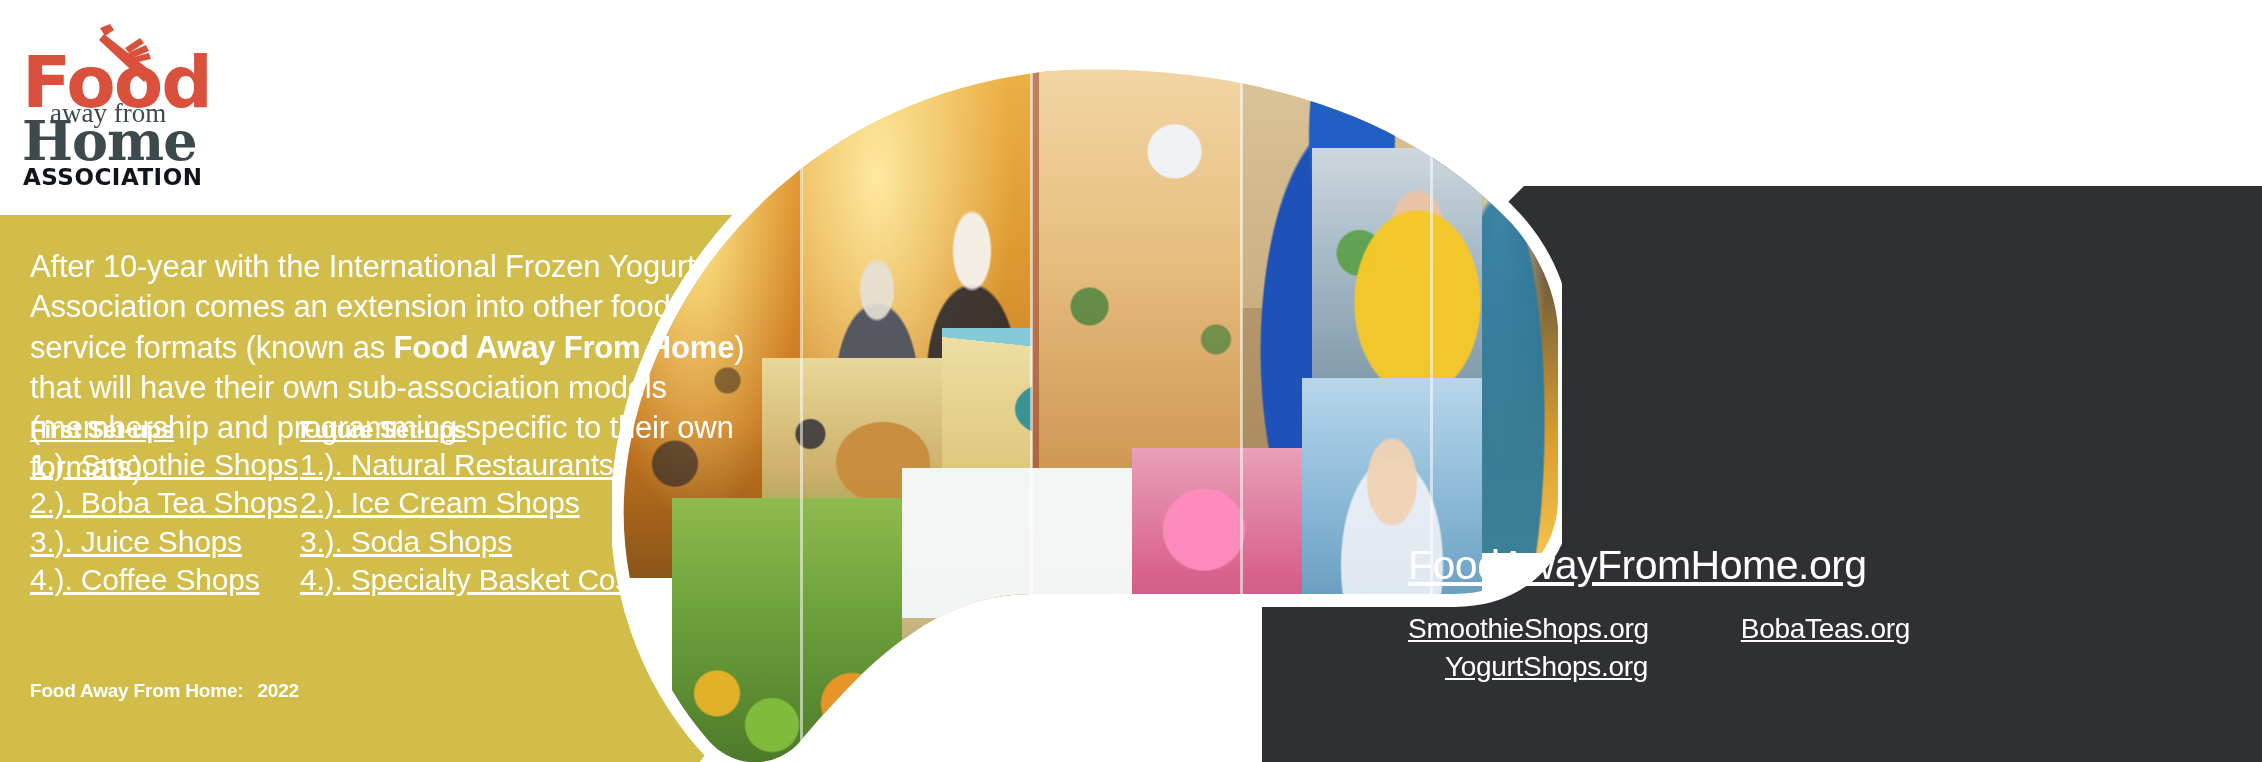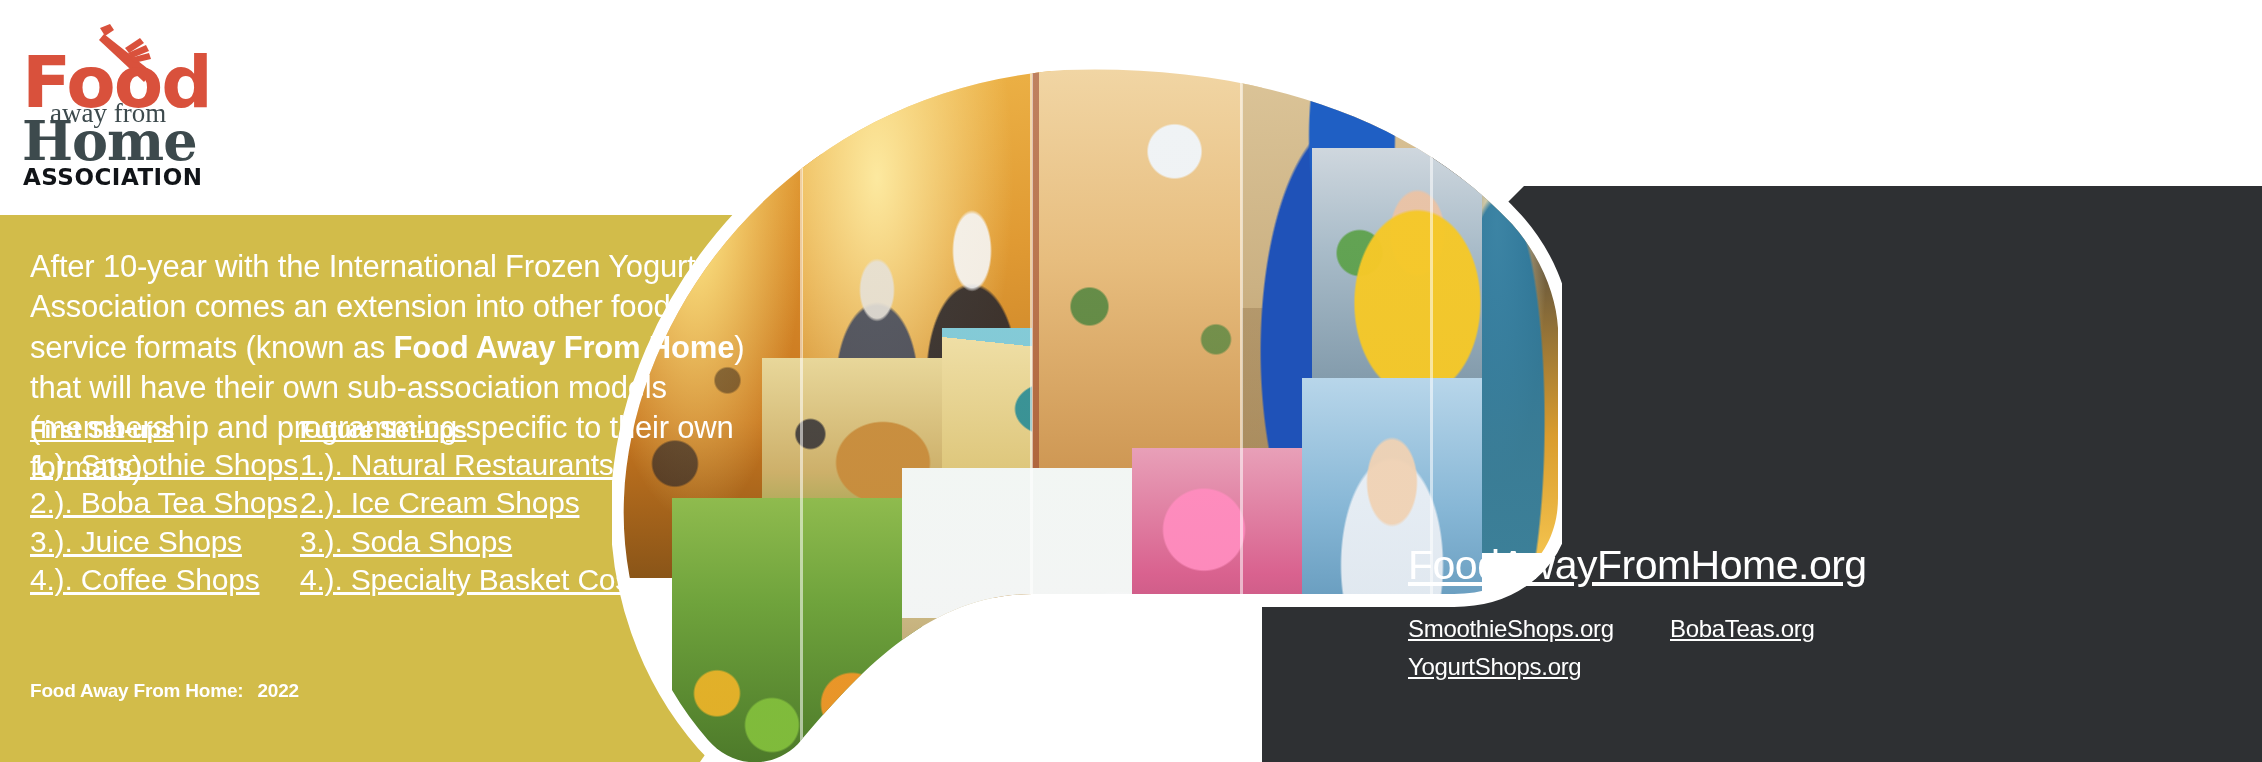--- a/index.html
+++ b/index.html
@@ -86,22 +86,23 @@
     position:absolute;left:146px;top:356px;
     color:#ffffff;font-size:41px;text-decoration:underline;
     letter-spacing:-0.5px;white-space:nowrap;
   }
   .sub-grid{
     position:absolute;left:146px;top:424px;width:600px;
     display:grid;grid-template-columns:240px 240px;grid-auto-rows:38px;
     column-gap:22px;
   }
   .sub-link{
-    color:#ffffff;font-size:24px;letter-spacing:-0.3px;white-space:nowrap;
+    color:#ffffff;font-size:28px;letter-spacing:-0.3px;white-space:nowrap;
     line-height:38px;
+    text-align:right;
   }
 
   
   .collage-wrap{
     position:absolute;left:612px;top:28px;width:950px;height:734px;z-index:4;
   }
   .collage-outline{
     position:absolute;left:0;top:0;width:950px;height:734px;
   }
   .collage-clip{

